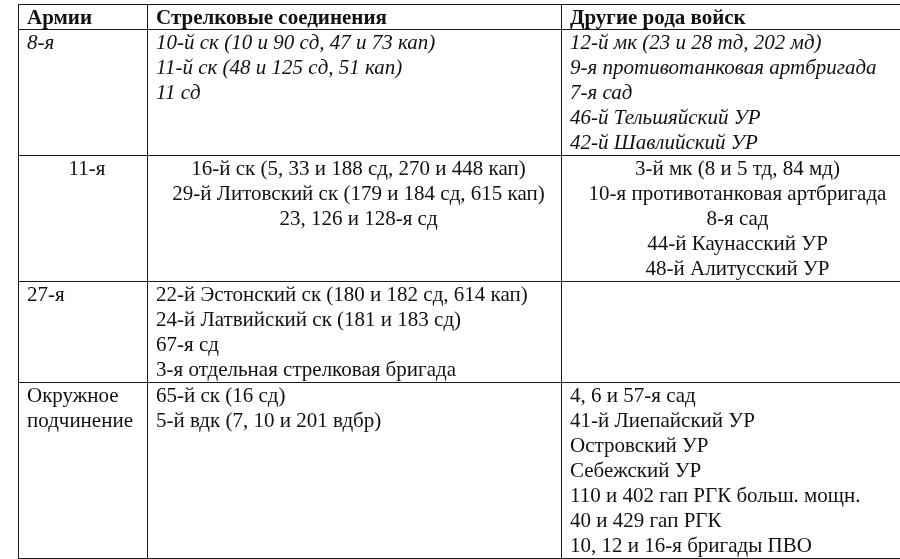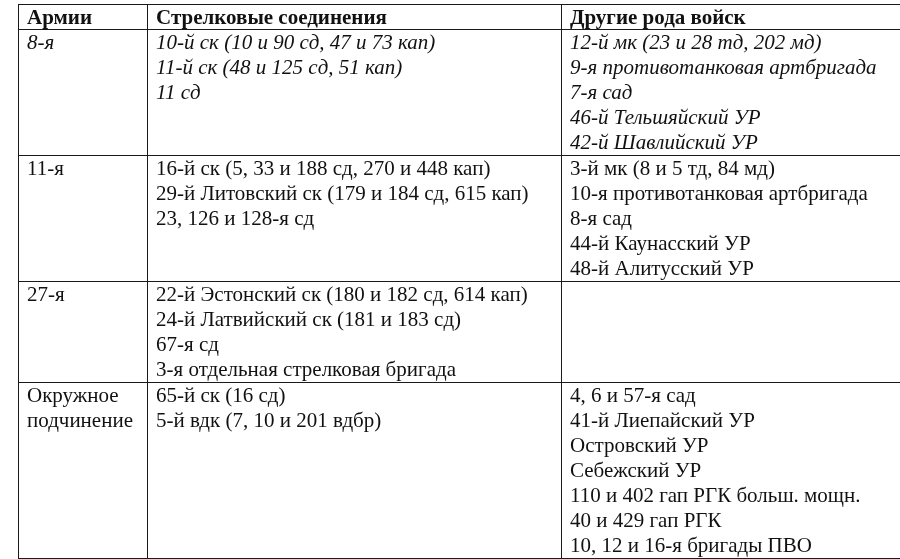--- a/index.html
+++ b/index.html
@@ -12,21 +12,21 @@
   }
   table.grid td, table.grid th {
     border: 1.6px solid #1a1a1a; vertical-align: top;
     padding: 0 0 0 8px; text-align: left; white-space: nowrap; overflow: hidden;
   }
   table.grid th { font-weight: bold; height: 24px; line-height: 24px; }
   col.c1 { width: 129px; }
   col.c2 { width: 414px; }
   col.c3 { width: 344px; }
   tr.r1 td { height: 124px; font-style: italic; }
-  tr.r2 td { height: 124px; }
+  tr.r2 td { height: 124px; text-align: center; }
   tr.r3 td { height: 100px; }
   tr.r4 td { height: 172px; margin-top: 22px; }
   .line { display: block; }
 </style>
 </head>
 <body>
 
 <table class="grid">
   <colgroup>
       <col class="c1">

